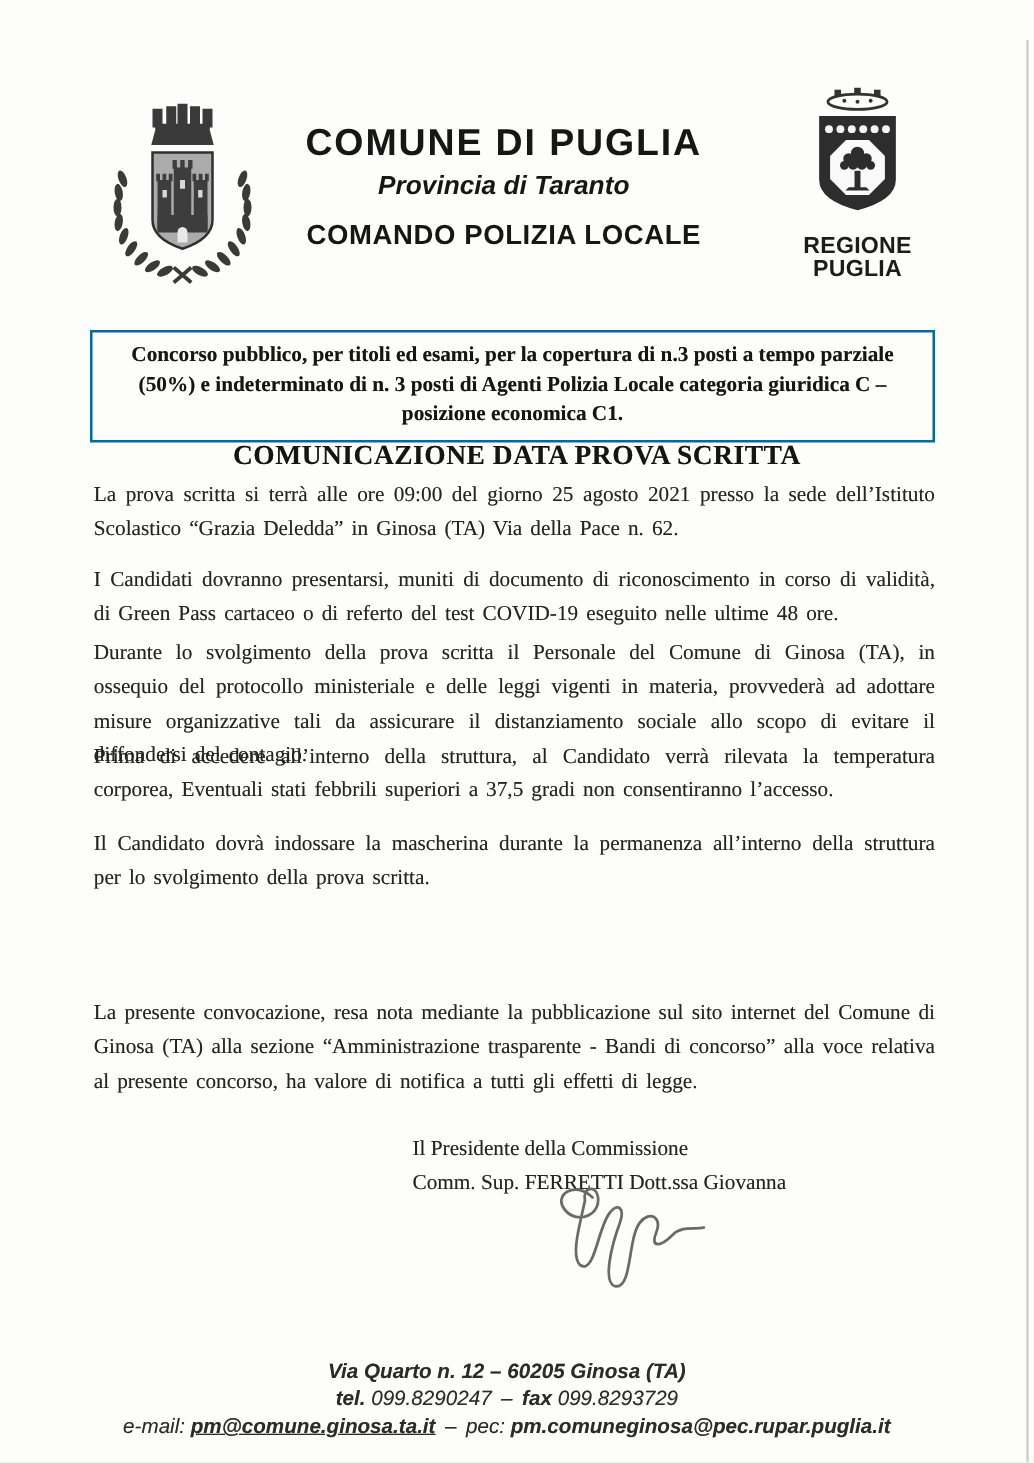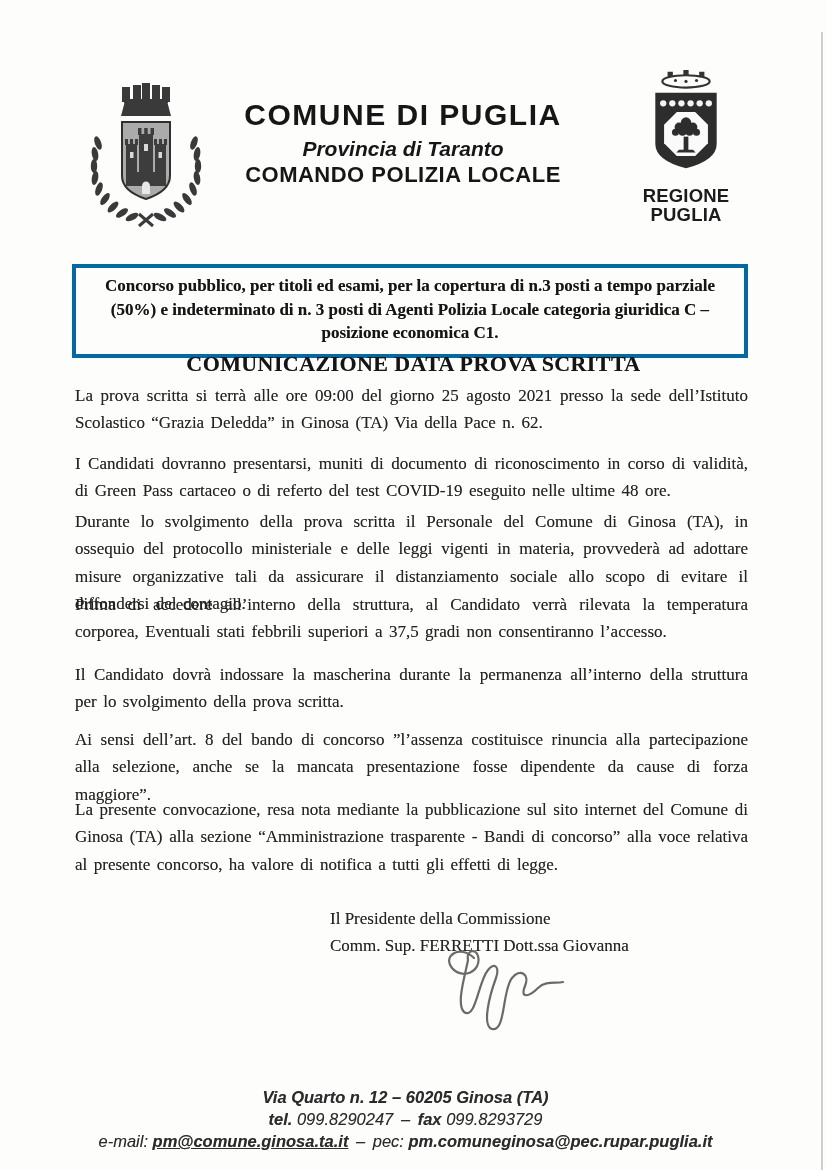--- a/index.html
+++ b/index.html
@@ -30,37 +30,37 @@
   }
   .header-title {
     font-size:30px; font-weight:bold; letter-spacing:1.5px; line-height:34px;
     white-space:nowrap;
   }
   .header-subtitle {
     font-size:21px; font-weight:bold; font-style:italic; margin-top:5px;
     line-height:23px;
   }
   .header-dept {
-    font-size:22px; font-weight:bold; letter-spacing:0.5px; margin-top:2px;
+    font-size:22px; font-weight:bold; letter-spacing:0.5px; margin-top:15px;
     line-height:25px; white-space:nowrap;
   }
   .puglia {
     position:absolute; left:630px; top:70px; width:112px;
     text-align:center;
   }
   .puglia svg { display:block; margin:0 auto; }
   .puglia-label {
     font-family:"Liberation Sans", sans-serif;
     font-weight:bold; font-size:18.5px; line-height:19px;
     color:#1c1c1c; letter-spacing:0.2px; margin-top:2px;
   }
   
   .notice-box {
     position:absolute; left:72px; top:264px; width:676px;
-    border:4px solid #0369a1;
+    border:2px solid #0369a1;
     padding:6px 16px 9px 16px;
     text-align:center;
     font-weight:bold; font-size:17px; line-height:23.5px;
     color:#151515;
     text-shadow:0 0 0.4px rgba(0,0,0,0.45);
   }
   
   .doc-title {
     position:absolute; left:0; right:0; top:351px;
     text-align:center;
@@ -220,21 +220,20 @@
 
   <div class="notice-box">Concorso pubblico, per titoli ed esami, per la copertura di n.3 posti a tempo parziale (50%) e indeterminato di n. 3 posti di Agenti Polizia Locale categoria giuridica C – posizione economica C1.</div>
 
   <div class="doc-title">COMUNICAZIONE DATA PROVA SCRITTA</div>
 
   <div class="para p1">La prova scritta si terrà alle ore 09:00 del giorno 25 agosto 2021 presso la sede dell’Istituto Scolastico “Grazia Deledda” in Ginosa (TA) Via della Pace n. 62.</div>
   <div class="para p2">I Candidati dovranno presentarsi, muniti di documento di riconoscimento in corso di validità, di Green Pass cartaceo o di referto del test COVID-19 eseguito nelle ultime 48 ore.</div>
   <div class="para p3">Durante lo svolgimento della prova scritta il Personale del Comune di Ginosa (TA), in ossequio del protocollo ministeriale e delle leggi vigenti in materia, provvederà ad adottare misure organizzative tali da assicurare il distanziamento sociale allo scopo di evitare il diffondersi del contagio.</div>
   <div class="para p4">Prima di accedere all’interno della struttura, al Candidato verrà rilevata la temperatura corporea, Eventuali stati febbrili superiori a 37,5 gradi non consentiranno l’accesso.</div>
   <div class="para p5">Il Candidato dovrà indossare la mascherina durante la permanenza all’interno della struttura per lo svolgimento della prova scritta.</div>
-  <div class="para p6">Ai sensi dell’art. 8 del bando di concorso ”l’assenza costituisce rinuncia alla partecipazione alla selezione, anche se la mancata presentazione fosse dipendente da cause di forza maggiore”.</div>
   <div class="para p7">La presente convocazione, resa nota mediante la pubblicazione sul sito internet del Comune di Ginosa (TA) alla sezione “Amministrazione trasparente - Bandi di concorso” alla voce relativa al presente concorso, ha valore di notifica a tutti gli effetti di legge.</div>
 
   <div class="sig-block">
     <div class="sig-role">Il Presidente della Commissione</div>
     <div class="sig-name">Comm. Sup. FERRETTI Dott.ssa Giovanna</div>
   </div>
   <svg class="sig-mark" viewBox="0 0 150 95" aria-hidden="true">
     <path d="M42,16 C28,2 10,14 20,26 C30,38 50,30 46,14 C44,6 34,8 36,18
              C33,34 24,62 32,70 C44,78 46,40 56,28 C62,20 68,24 64,36
              C57,55 50,84 60,87 C74,90 70,48 80,36 C88,26 98,32 93,44

